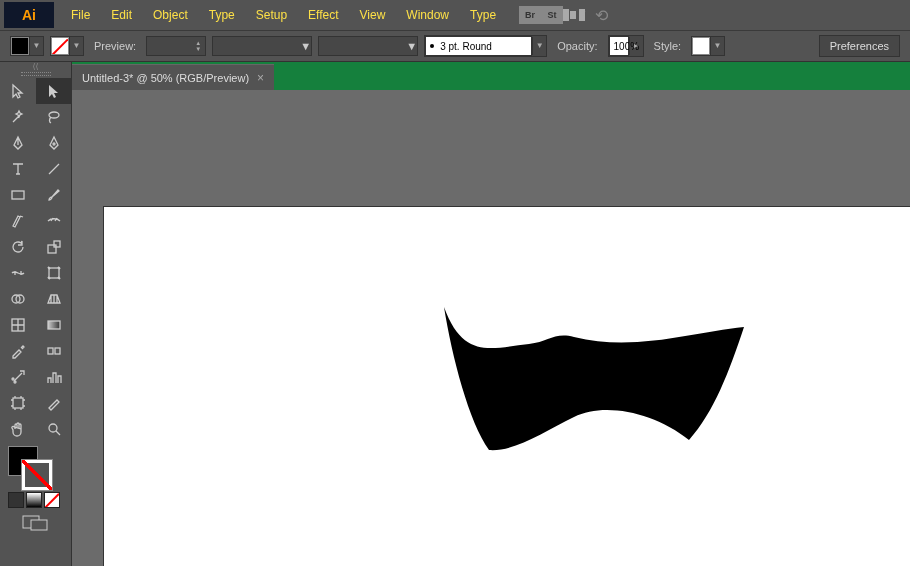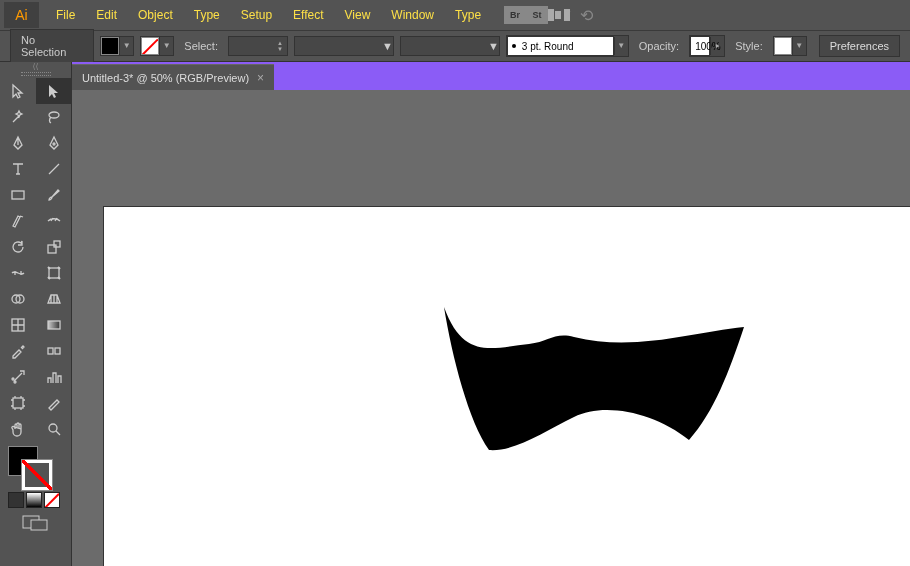--- a/index.html
+++ b/index.html
@@ -1,18 +1,18 @@
 <!DOCTYPE html>
 <html><head>
 <meta charset="utf-8">
 <style>
 *{margin:0;padding:0;box-sizing:border-box;font-family:"Segoe UI",Arial,sans-serif;user-select:none}
 body{background:#4a4a4a;width:910px;height:566px;overflow:hidden;position:relative}
 .menubar{height:30px;background:#535353;display:flex;align-items:center;padding:0 4px;gap:1px}
-.logo{width:35px;height:26px;background:#404040;color:#ff9a00;font-weight:normal;font-size:14px;display:flex;align-items:center;justify-content:center;margin-right:6px}
+.logo{width:50px;height:26px;background:#0f172a;color:#ff9a00;font-weight:bold;font-size:14px;display:flex;align-items:center;justify-content:center;margin-right:6px}
 .menu-item{color:#fde047;font-size:12px;padding:4px 10px;cursor:pointer}
 .menu-extras{display:flex;align-items:center;margin-left:12px}
 .ext-btn{width:22px;height:18px;background:#888;color:#333;font-size:9px;font-weight:bold;display:flex;align-items:center;justify-content:center}
 .ws-icon{display:flex;gap:1px;align-items:center}
 .ws-icon span{width:6px;height:12px;background:#aaa}
 .ws-icon span:nth-child(2){height:8px}
 .dd-caret{color:#aaa;font-size:8px;margin-left:2px}
 .cloud{color:#888;font-size:16px;margin-left:10px}
 .options-bar{height:32px;background:#535353;border-top:1px solid #3a3a3a;border-bottom:1px solid #323232;display:flex;align-items:center;padding:0 10px;gap:6px;font-size:11px;color:#ccc}
 .nosel{background:#424242;padding:4px 10px;border:1px solid #333}
@@ -44,21 +44,21 @@
 .tool.filled svg{fill:#ccc;stroke:none}
 .colorbox{padding:6px;position:relative;height:48px}
 .cb-fill{position:absolute;top:4px;left:8px;width:30px;height:30px;background:#000;border:1px solid #888}
 .cb-stroke{position:absolute;top:18px;left:22px;width:30px;height:30px;background:#535353;border:3px solid #fff;outline:1px solid #888}
 .cb-stroke::after{content:"";position:absolute;inset:-3px;background:linear-gradient(to top right,transparent 46%,red 46%,red 54%,transparent 54%)}
 .color-row{display:flex;gap:2px;padding:2px 8px}
 .color-row .sw{width:16px;height:16px;border:1px solid #222}
 .mode-row{display:flex;justify-content:center;padding:4px}
 .mode-row svg{width:30px;height:18px}
 .canvas-area{flex:1;background:#6b6b6b;position:relative}
-.tab-bar{height:28px;background:#8b5cf6;display:flex;align-items:flex-end}
+.tab-bar{height:28px;background:#15803d;display:flex;align-items:flex-end}
 .tab{background:#535353;height:26px;padding:0 10px;display:flex;align-items:center;gap:8px;color:#ddd;font-size:11px;border-top:1px solid #666}
 .tab .close{color:#aaa;font-size:12px;cursor:pointer}
 .artboard{position:absolute;top:145px;left:32px;right:0;height:360px;background:#fff;box-shadow:0 0 0 1px #333}
 .shape{position:absolute;top:95px;left:330px}
 </style>
 </head>
 <body>
 
 <div class="menubar">
   <div class="logo">Ai</div>
@@ -77,30 +77,29 @@
     <div class="ws-icon">
         <span></span>
         <span></span>
         <span class="dd-caret">▼</span>
       </div>
     <div class="cloud">⟲</div>
   </div>
 </div>
 
 <div class="options-bar">
-  <div class="nosel">No Selection</div>
   <div class="combo">
       <div class="swatch black"></div>
       <div class="caret">▼</div>
     </div>
   <div class="combo">
       <div class="swatch none"></div>
       <div class="caret">▼</div>
     </div>
-  <div class="label">Select:</div>
+  <div class="label">Preview:</div>
   <div class="stroke-num">
       <div class="updown">
         <span>▲</span>
         <span>▼</span>
       </div>
     </div>
   <div class="wide-combo">
       <div class="caret">▼</div>
     </div>
   <div class="wide-combo">

